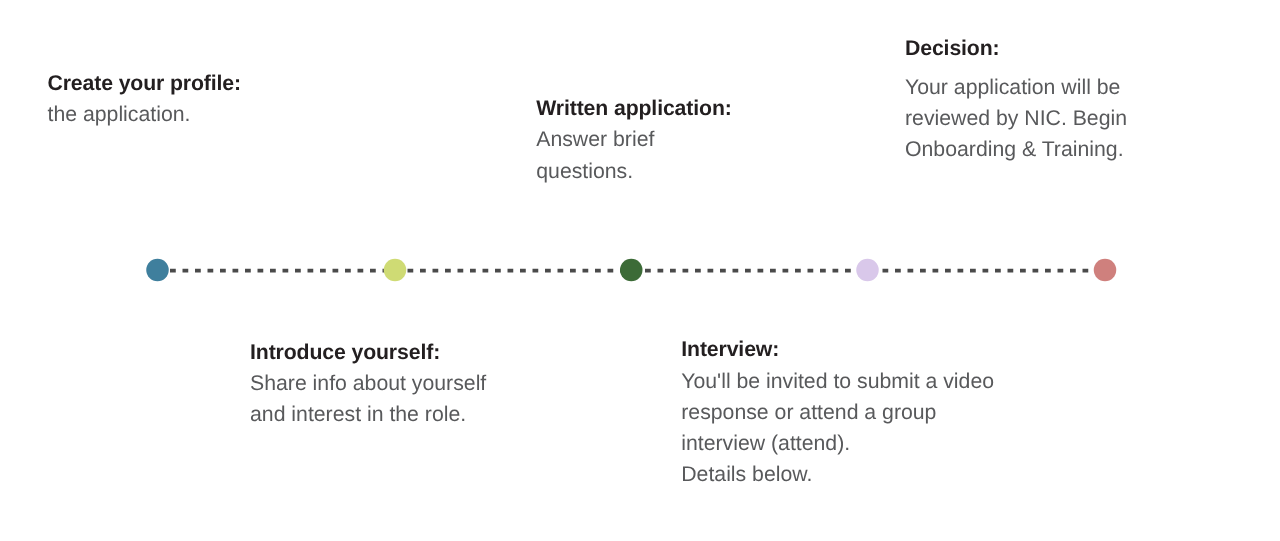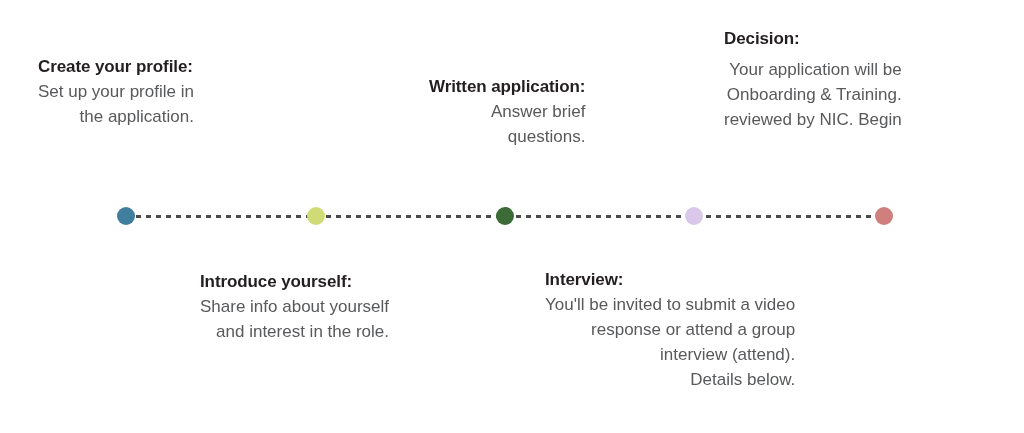--- a/index.html
+++ b/index.html
@@ -57,21 +57,20 @@
     line-height: 25px;
     letter-spacing: -0.1px;
     white-space: nowrap;
   }
   .block .body-line {
     font-size: 17px;
     font-weight: normal;
     color: #58595b;
     line-height: 25px;
     white-space: nowrap;
-    text-align: right;
   }
 
   #block-create    { left: 38px;  top: 54px;  }
   #block-written   { left: 429px; top: 74px;  }
   #block-decision  { left: 724px; top: 26px;  }
   #block-decision .heading { margin-bottom: 6px; }
   #block-introduce { left: 200px; top: 269px; }
   #block-interview { left: 545px; top: 267px; }
 </style>
 </head>
@@ -82,35 +81,34 @@
   <div class="timeline-line"></div>
 
   <div class="dot" id="dot-1" style="left: 126px; background: rgb(63, 127, 157);"></div>
   <div class="dot" id="dot-2" style="left: 316px; background: rgb(207, 219, 116);"></div>
   <div class="dot" id="dot-3" style="left: 505px; background: rgb(60, 107, 55);"></div>
   <div class="dot" id="dot-4" style="left: 694px; background: rgb(217, 200, 234);"></div>
   <div class="dot" id="dot-5" style="left: 884px; background: rgb(207, 128, 125);"></div>
 
   <div class="block" id="block-create">
     <div class="heading">Create your profile:</div>
-    <div class="body-line">Set up your profile in</div>
     <div class="body-line">the application.</div>
   </div>
 
   <div class="block" id="block-written">
     <div class="heading">Written application:</div>
     <div class="body-line">Answer brief</div>
     <div class="body-line">questions.</div>
   </div>
 
   <div class="block" id="block-decision">
     <div class="heading">Decision:</div>
     <div class="body-line">Your application will be</div>
+    <div class="body-line">reviewed by NIC. Begin</div>
     <div class="body-line">Onboarding &amp; Training.</div>
-    <div class="body-line">reviewed by NIC. Begin</div>
   </div>
 
   <div class="block" id="block-introduce">
     <div class="heading">Introduce yourself:</div>
     <div class="body-line">Share info about yourself</div>
     <div class="body-line">and interest in the role.</div>
   </div>
 
   <div class="block" id="block-interview">
     <div class="heading">Interview:</div>

